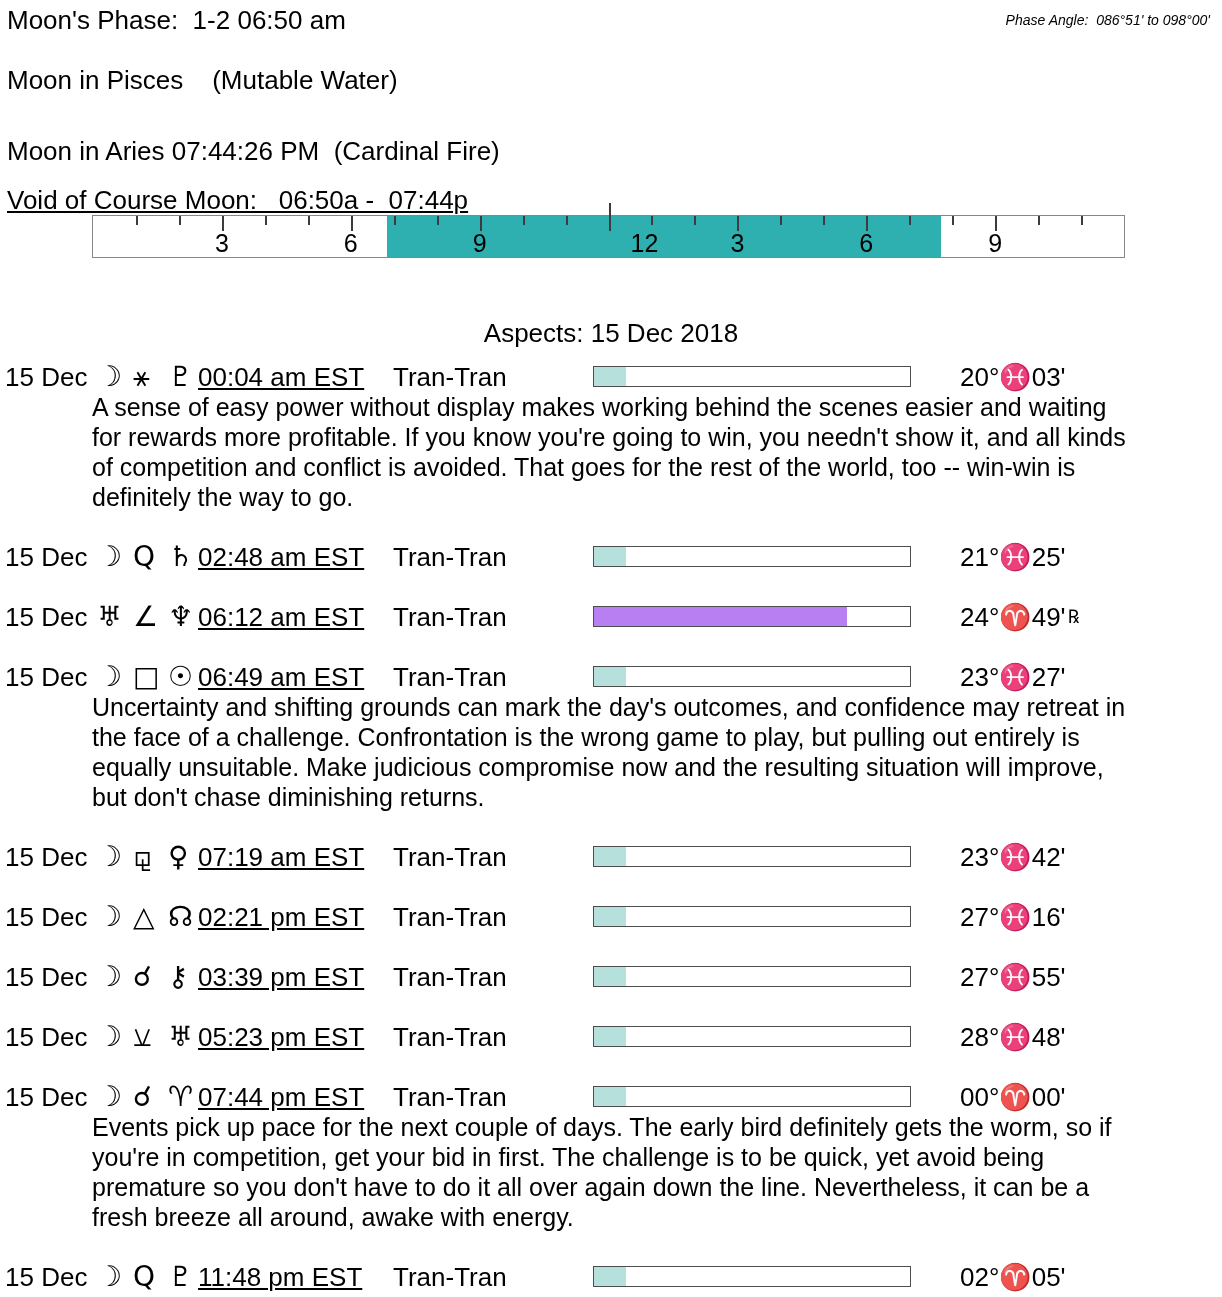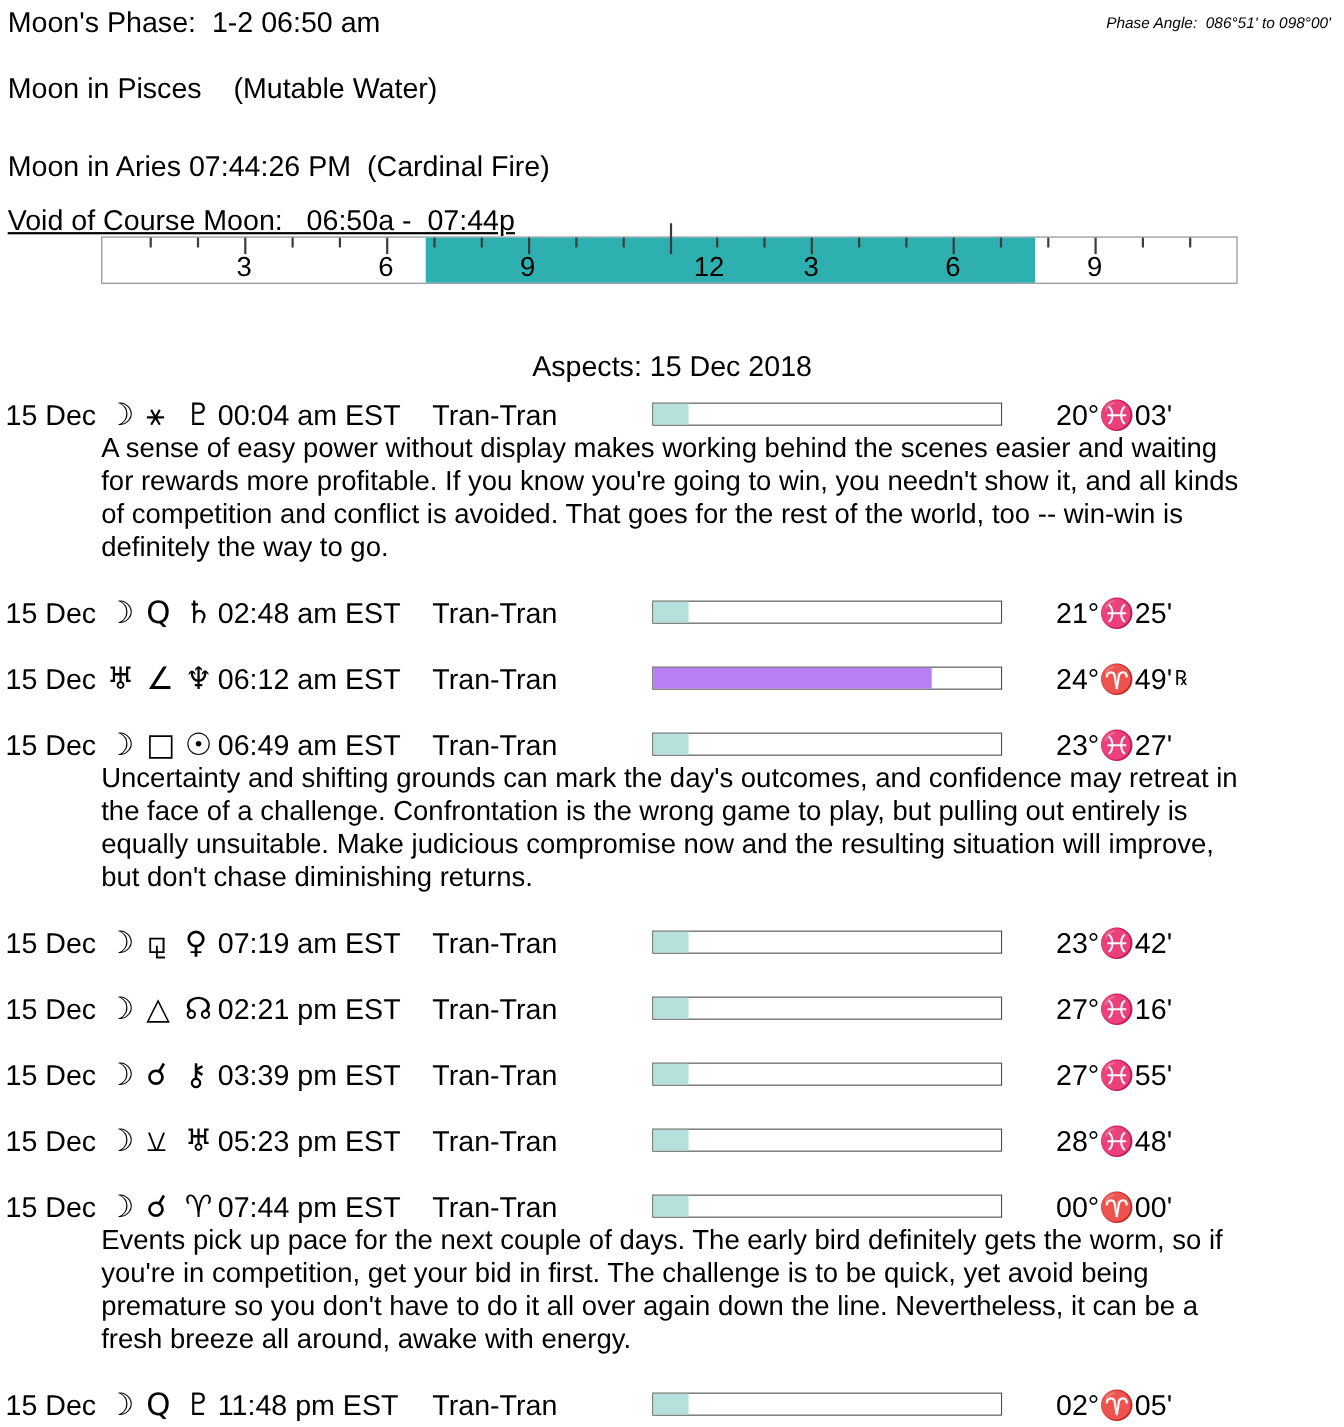--- a/index.html
+++ b/index.html
@@ -16,21 +16,21 @@
   .aspects-title{position:absolute;top:318px;left:0;width:100%;text-align:center;font-size:26px;line-height:30px;}
   .aspect-list{position:absolute;top:362px;left:0;width:1222px;}
   .arow{position:relative;height:30px;margin-bottom:30px;padding-left:45px;}
   .arow.haspara{margin-bottom:0;}
   .c{position:absolute;top:0;line-height:30px;font-size:26px;white-space:pre;}
   .c.date{left:5px;}
   .sym{font-family:"DejaVu Sans", sans-serif;font-size:28px;line-height:30px;}
   .c.b1{left:97px;}
   .c.asp{left:133px;}
   .c.b2{left:168px;}
-  .c.time{left:198px;}
+  .c.time{left:198px;text-decoration:underline;}
   .c.type{left:393px;}
   .c.bar{left:593px;top:4px;width:316px;height:19px;border:1px solid #4d4d4d;background:#fff;}
   .fill{position:absolute;left:0;top:0;bottom:0;}
   .c.deg{left:960px;}
   .retro{font-size:19px;position:relative;top:-3px;margin-left:2px;}
   .para{margin:0 0 30px 92px;font-size:25px;line-height:30px;white-space:pre;}
 </style>
 </head>
 <body>
 

